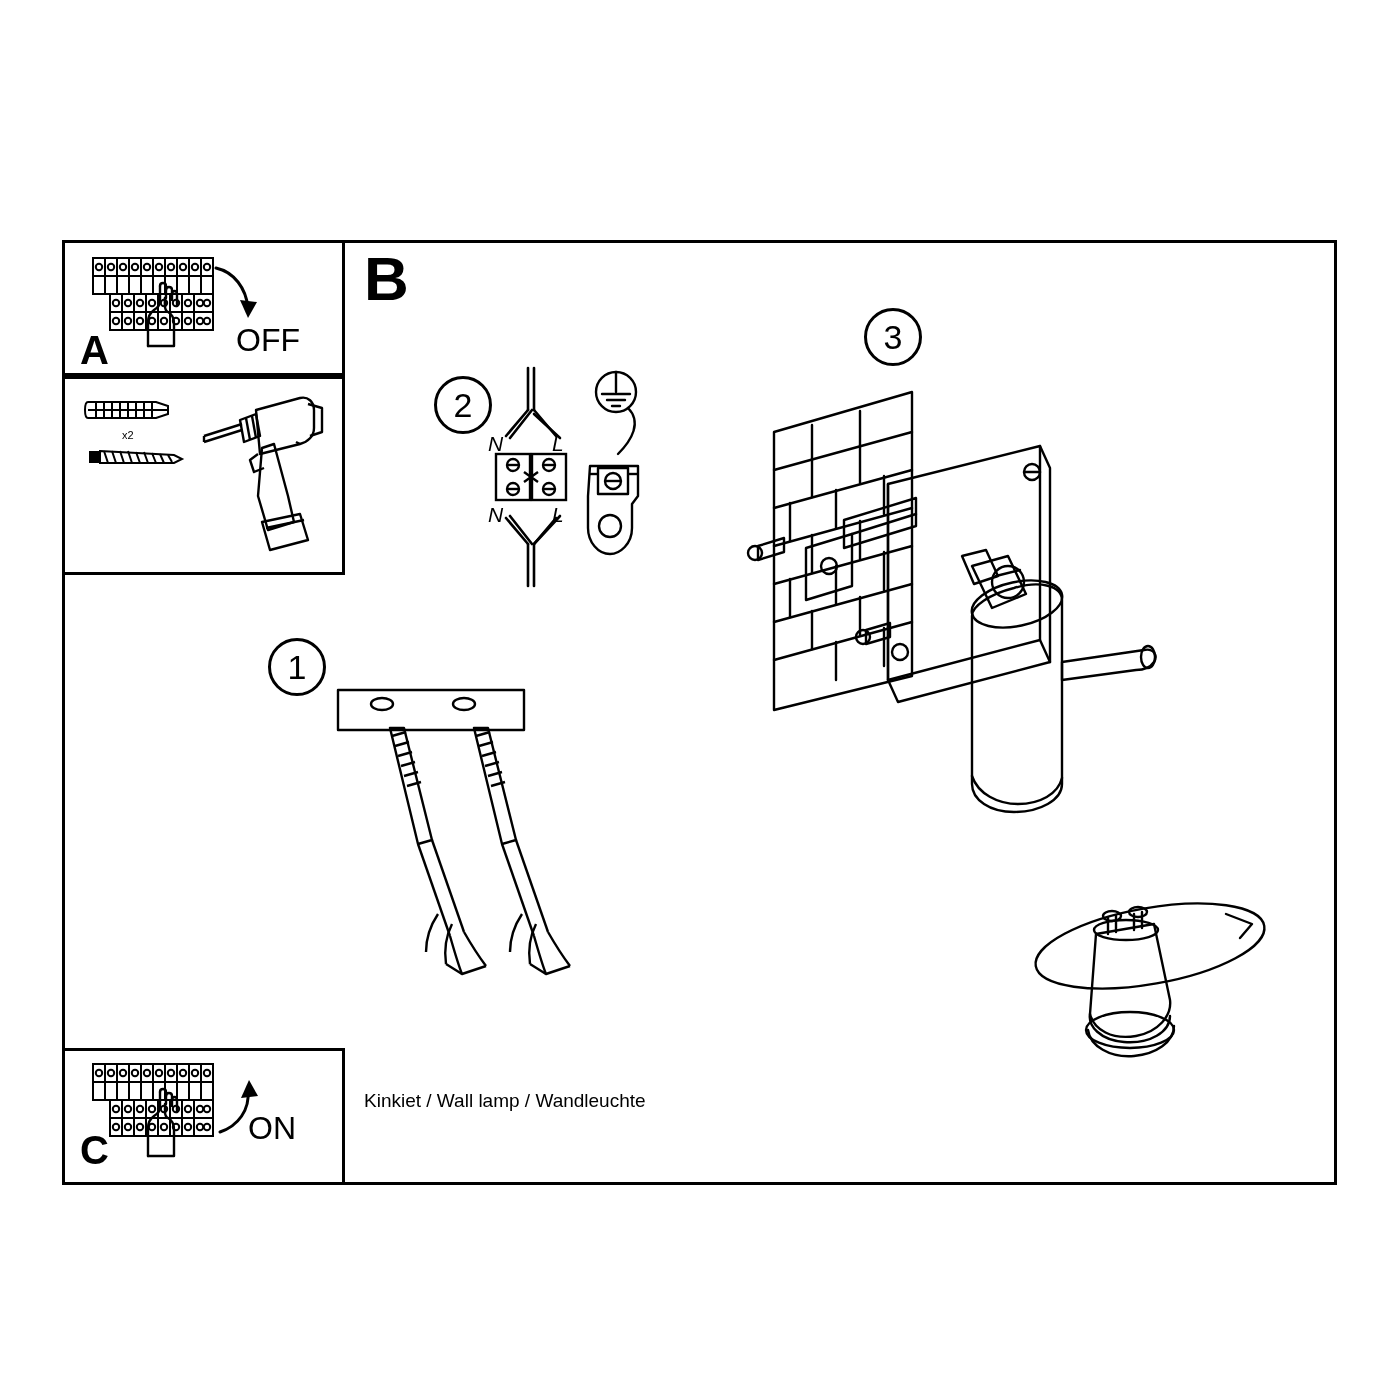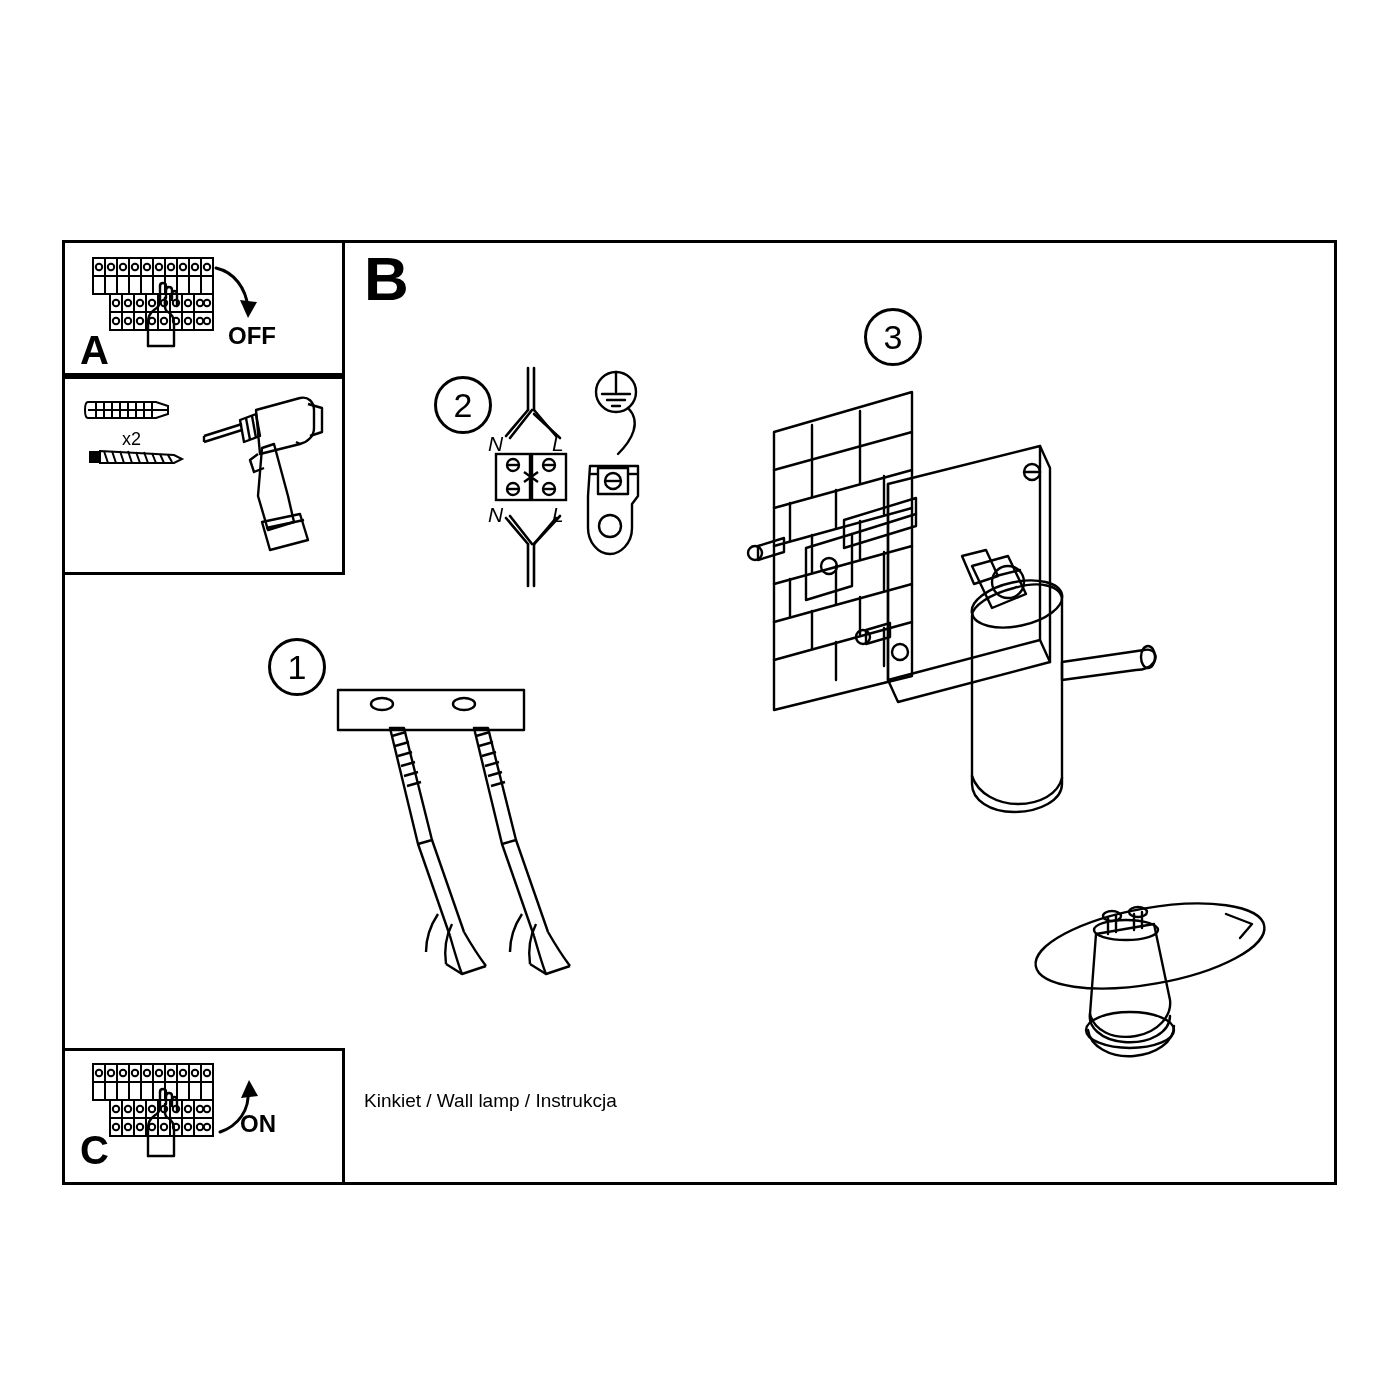--- a/index.html
+++ b/index.html
@@ -64,26 +64,27 @@
     font-size: 40px;
     font-weight: bold;
     line-height: 1;
   }
   .letter-b {
     font-size: 62px;
     font-weight: bold;
     line-height: 1;
   }
   .word-label {
-    font-size: 24px;
-    font-weight: bold;
+    font-size: 32px;
+    font-weight: normal;
     line-height: 1;
+    margin-left: 8px;
   }
   .small-label {
-    font-size: 18px;
+    font-size: 11px;
     line-height: 1;
   }
   .caption {
     font-size: 19px;
     line-height: 1.55;
     white-space: nowrap;
   }
   .step-num {
     font-size: 34px;
     font-weight: normal;
@@ -515,16 +516,16 @@
         <ellipse cx="96" cy="40" rx="32" ry="10"></ellipse>
 
         <path d="M60 124 C58 136 70 150 94 152 C120 154 140 142 140 126"></path>
         <ellipse cx="100" cy="140" rx="44" ry="18"></ellipse>
         <path d="M58 140 C60 156 80 168 104 166 C126 164 144 152 144 136"></path>
       </g>
     </svg>
   </div>
 
   <div class="abs" style="left:364px; top:1086px;">
-    <div class="caption">Kinkiet / Wall lamp / Instrukcja</div>
+    <div class="caption">Kinkiet / Wall lamp / Wandleuchte</div>
   </div>
 
 </div>
 
 </body></html>

